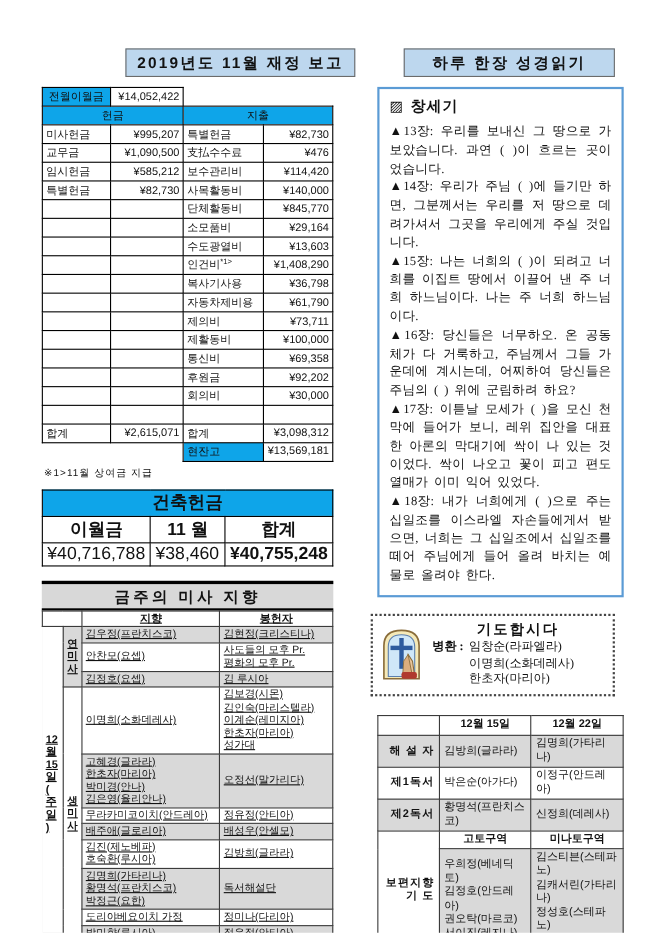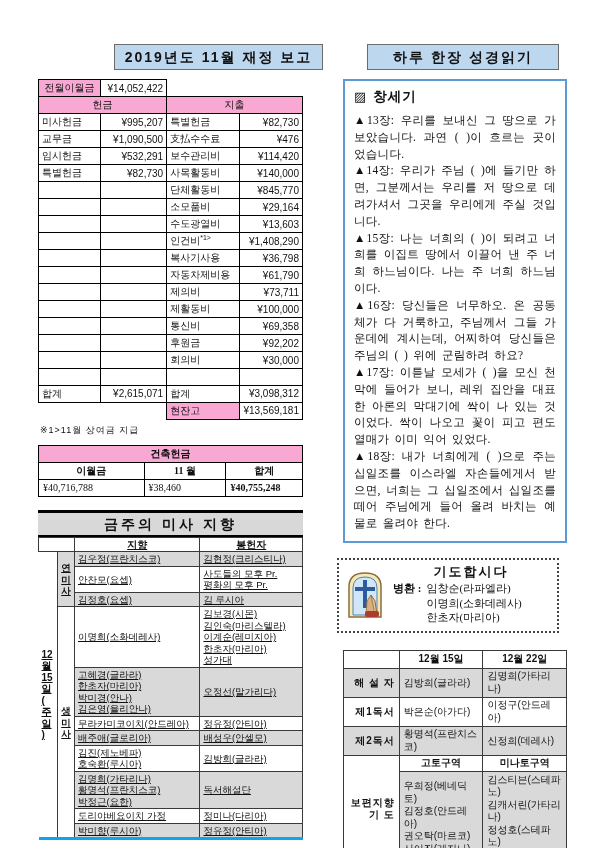--- a/index.html
+++ b/index.html
@@ -24,31 +24,31 @@
   .blue-title.bible-t { margin:0 0 9px 24px; width:192px; }
 
   
   table { border-collapse:collapse; }
   .fin-table { width:100%; font-size:10px; font-family:"Liberation Sans","DejaVu Sans",sans-serif; }
   .fin-table td, .fin-table th {
     border:1px solid #000; padding:1px 3px; height:16.5px; font-weight:normal;
     overflow:hidden; white-space:nowrap;
   }
   .fin-table .num { text-align:right; }
-  .gray { background:#f9a8d4; }
+  .gray { background:#0ea5e9; }
   .bold { font-weight:bold; }
   .cent { text-align:center; }
   .nob  { border:none !important; background:#fff; }
   sup { font-size:7px; }
 
   .footnote {
     font-size:9px; margin:4px 0 8px 2px; letter-spacing:1px;
     font-family:"Liberation Sans","DejaVu Sans",sans-serif;
   }
-  .con-table { width:100%; font-size:10px; font-family:Liberation Serif, serif; }
+  .con-table { width:100%; font-size:16px; font-family:Liberation Sans, sans-serif; }
   .con-table td, .con-table th { border:1px solid #000; padding:1px 4px; height:17px; }
 
   
   .bar {
     background:#d8d8d8; border-top:3px solid #000; border-bottom:2px solid #000;
     font-family:"Liberation Sans","DejaVu Sans",sans-serif;
     font-weight:bold; font-size:14px; letter-spacing:3px;
     text-align:center; height:27px; line-height:23px;
   }
 
@@ -133,21 +133,21 @@
             <td class="num">¥82,730</td>
           </tr>
       <tr>
             <td>교무금</td>
             <td class="num">¥1,090,500</td>
             <td>支払수수료</td>
             <td class="num">¥476</td>
           </tr>
       <tr>
             <td>임시헌금</td>
-            <td class="num">¥532,291</td>
+            <td class="num">¥585,212</td>
             <td>보수관리비</td>
             <td class="num">¥114,420</td>
           </tr>
       <tr>
             <td>특별헌금</td>
             <td class="num">¥82,730</td>
             <td>사목활동비</td>
             <td class="num">¥140,000</td>
           </tr>
       <tr>

